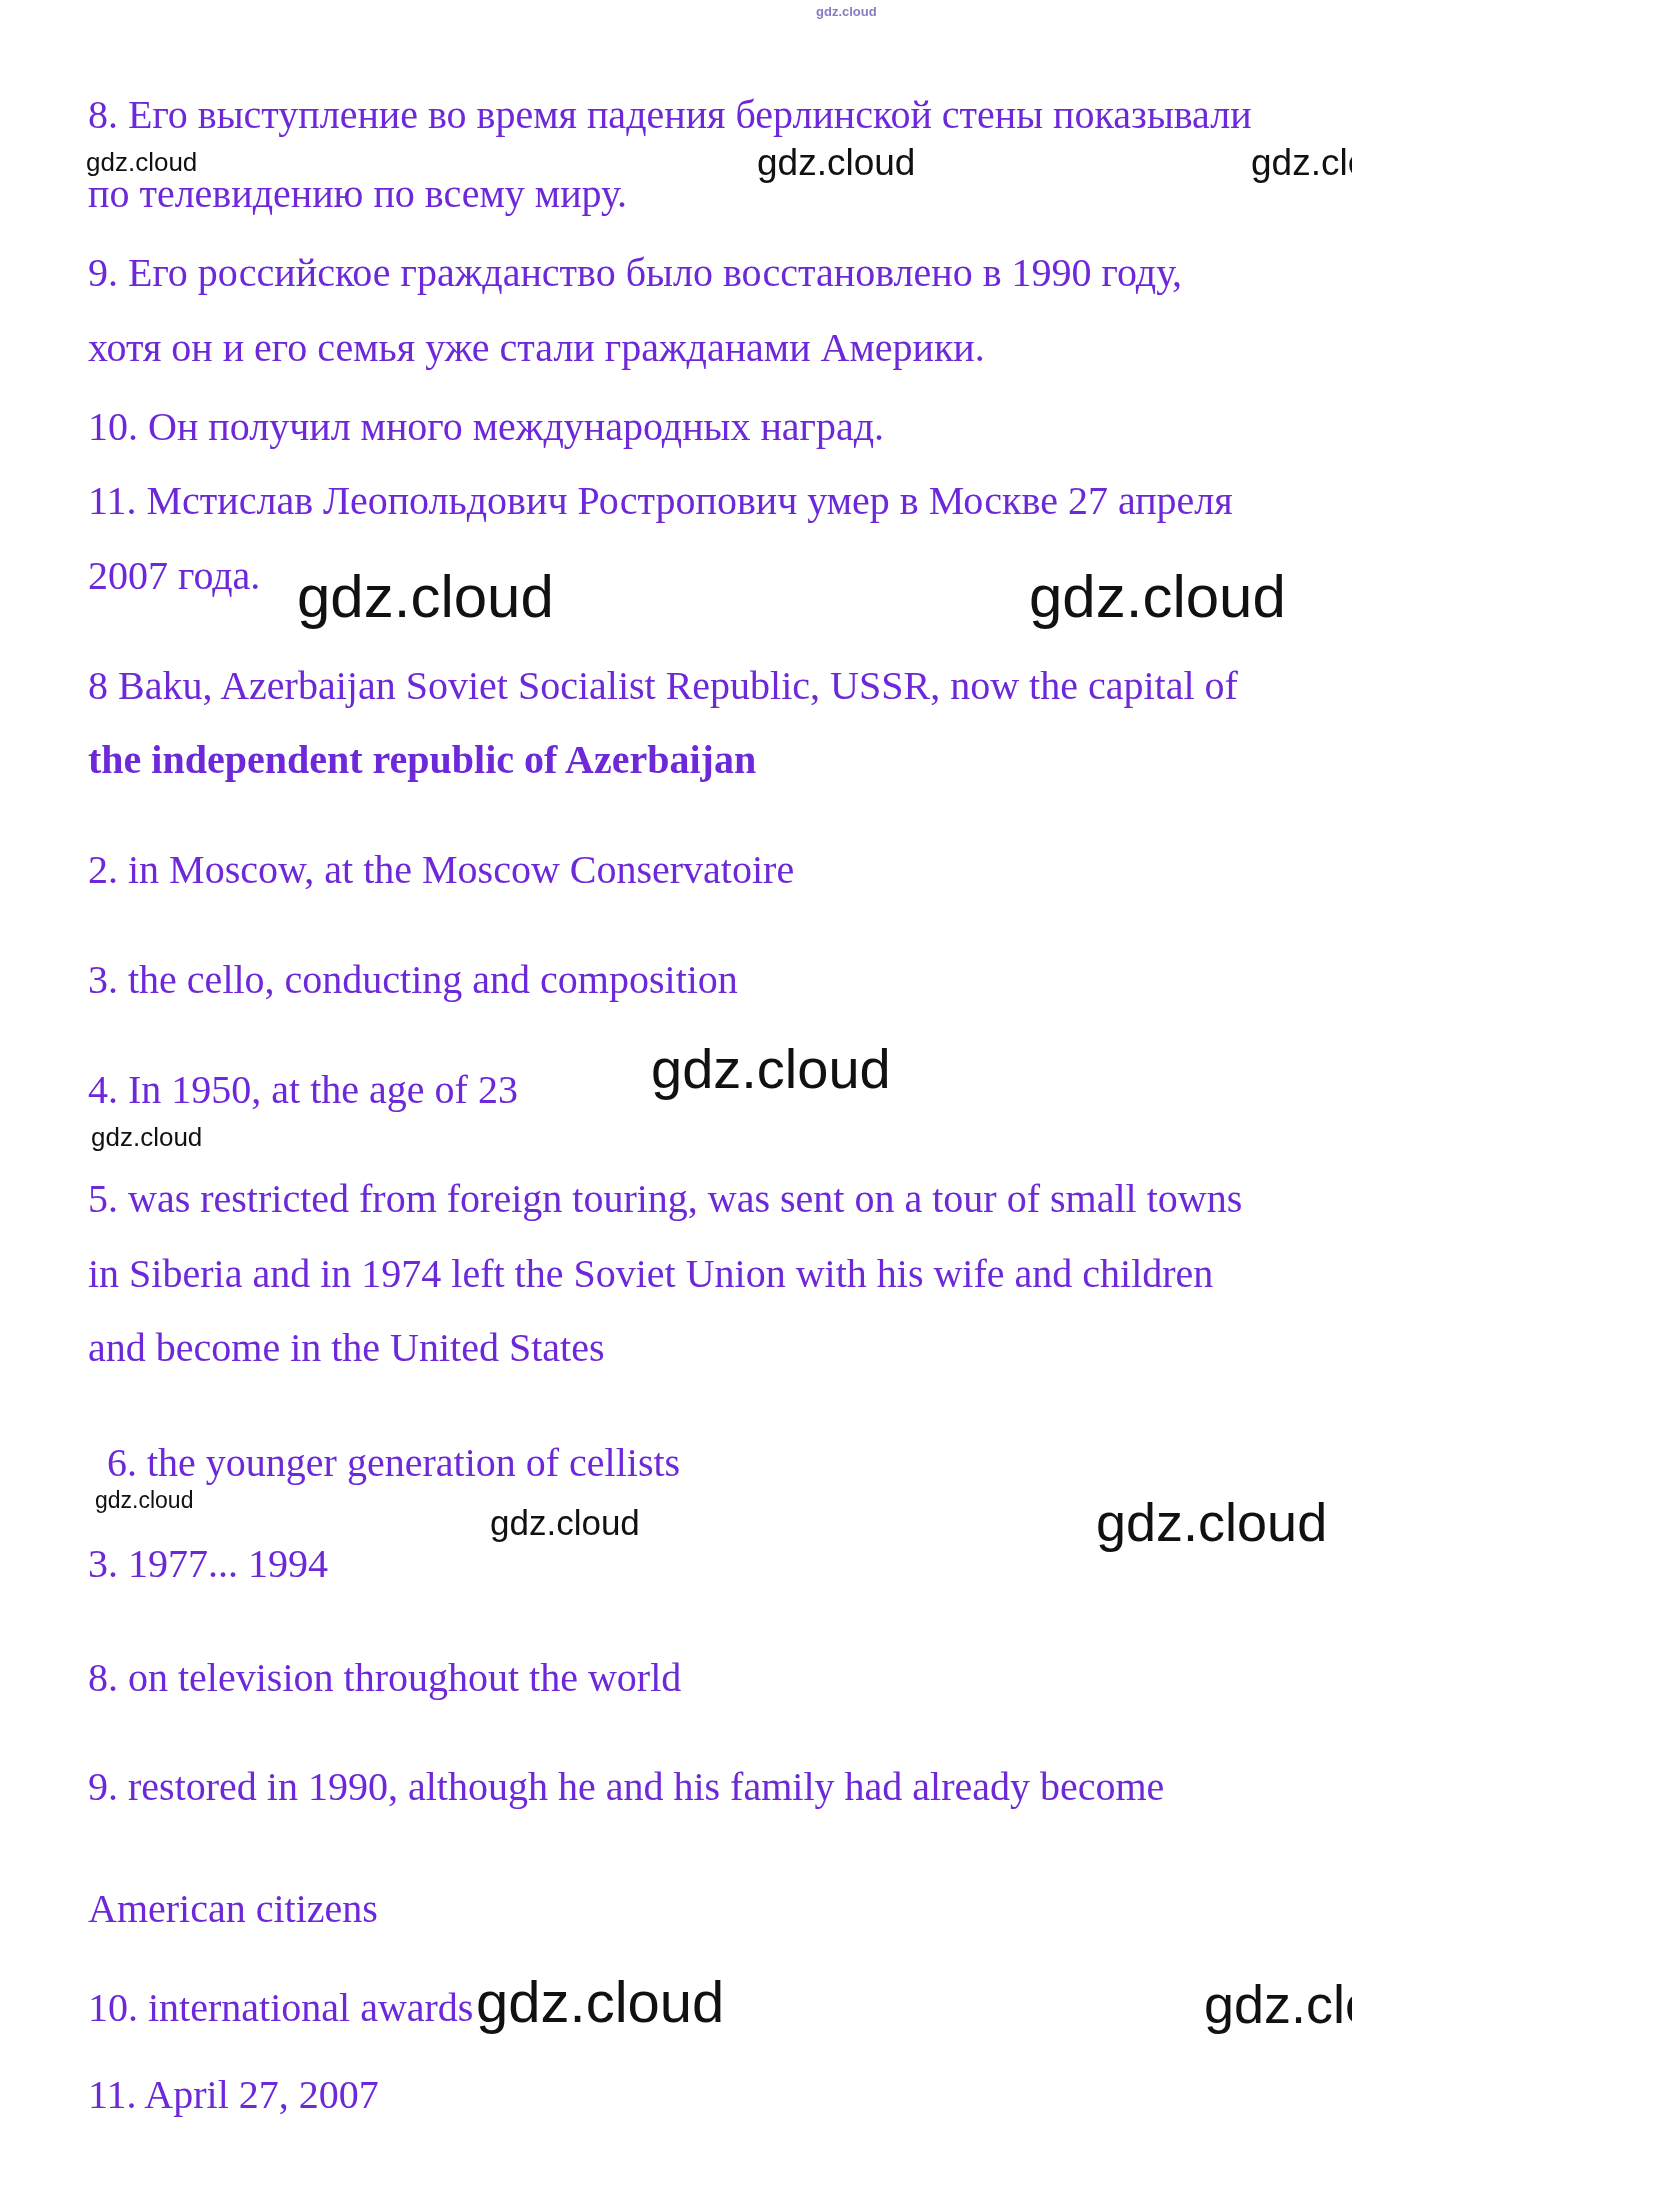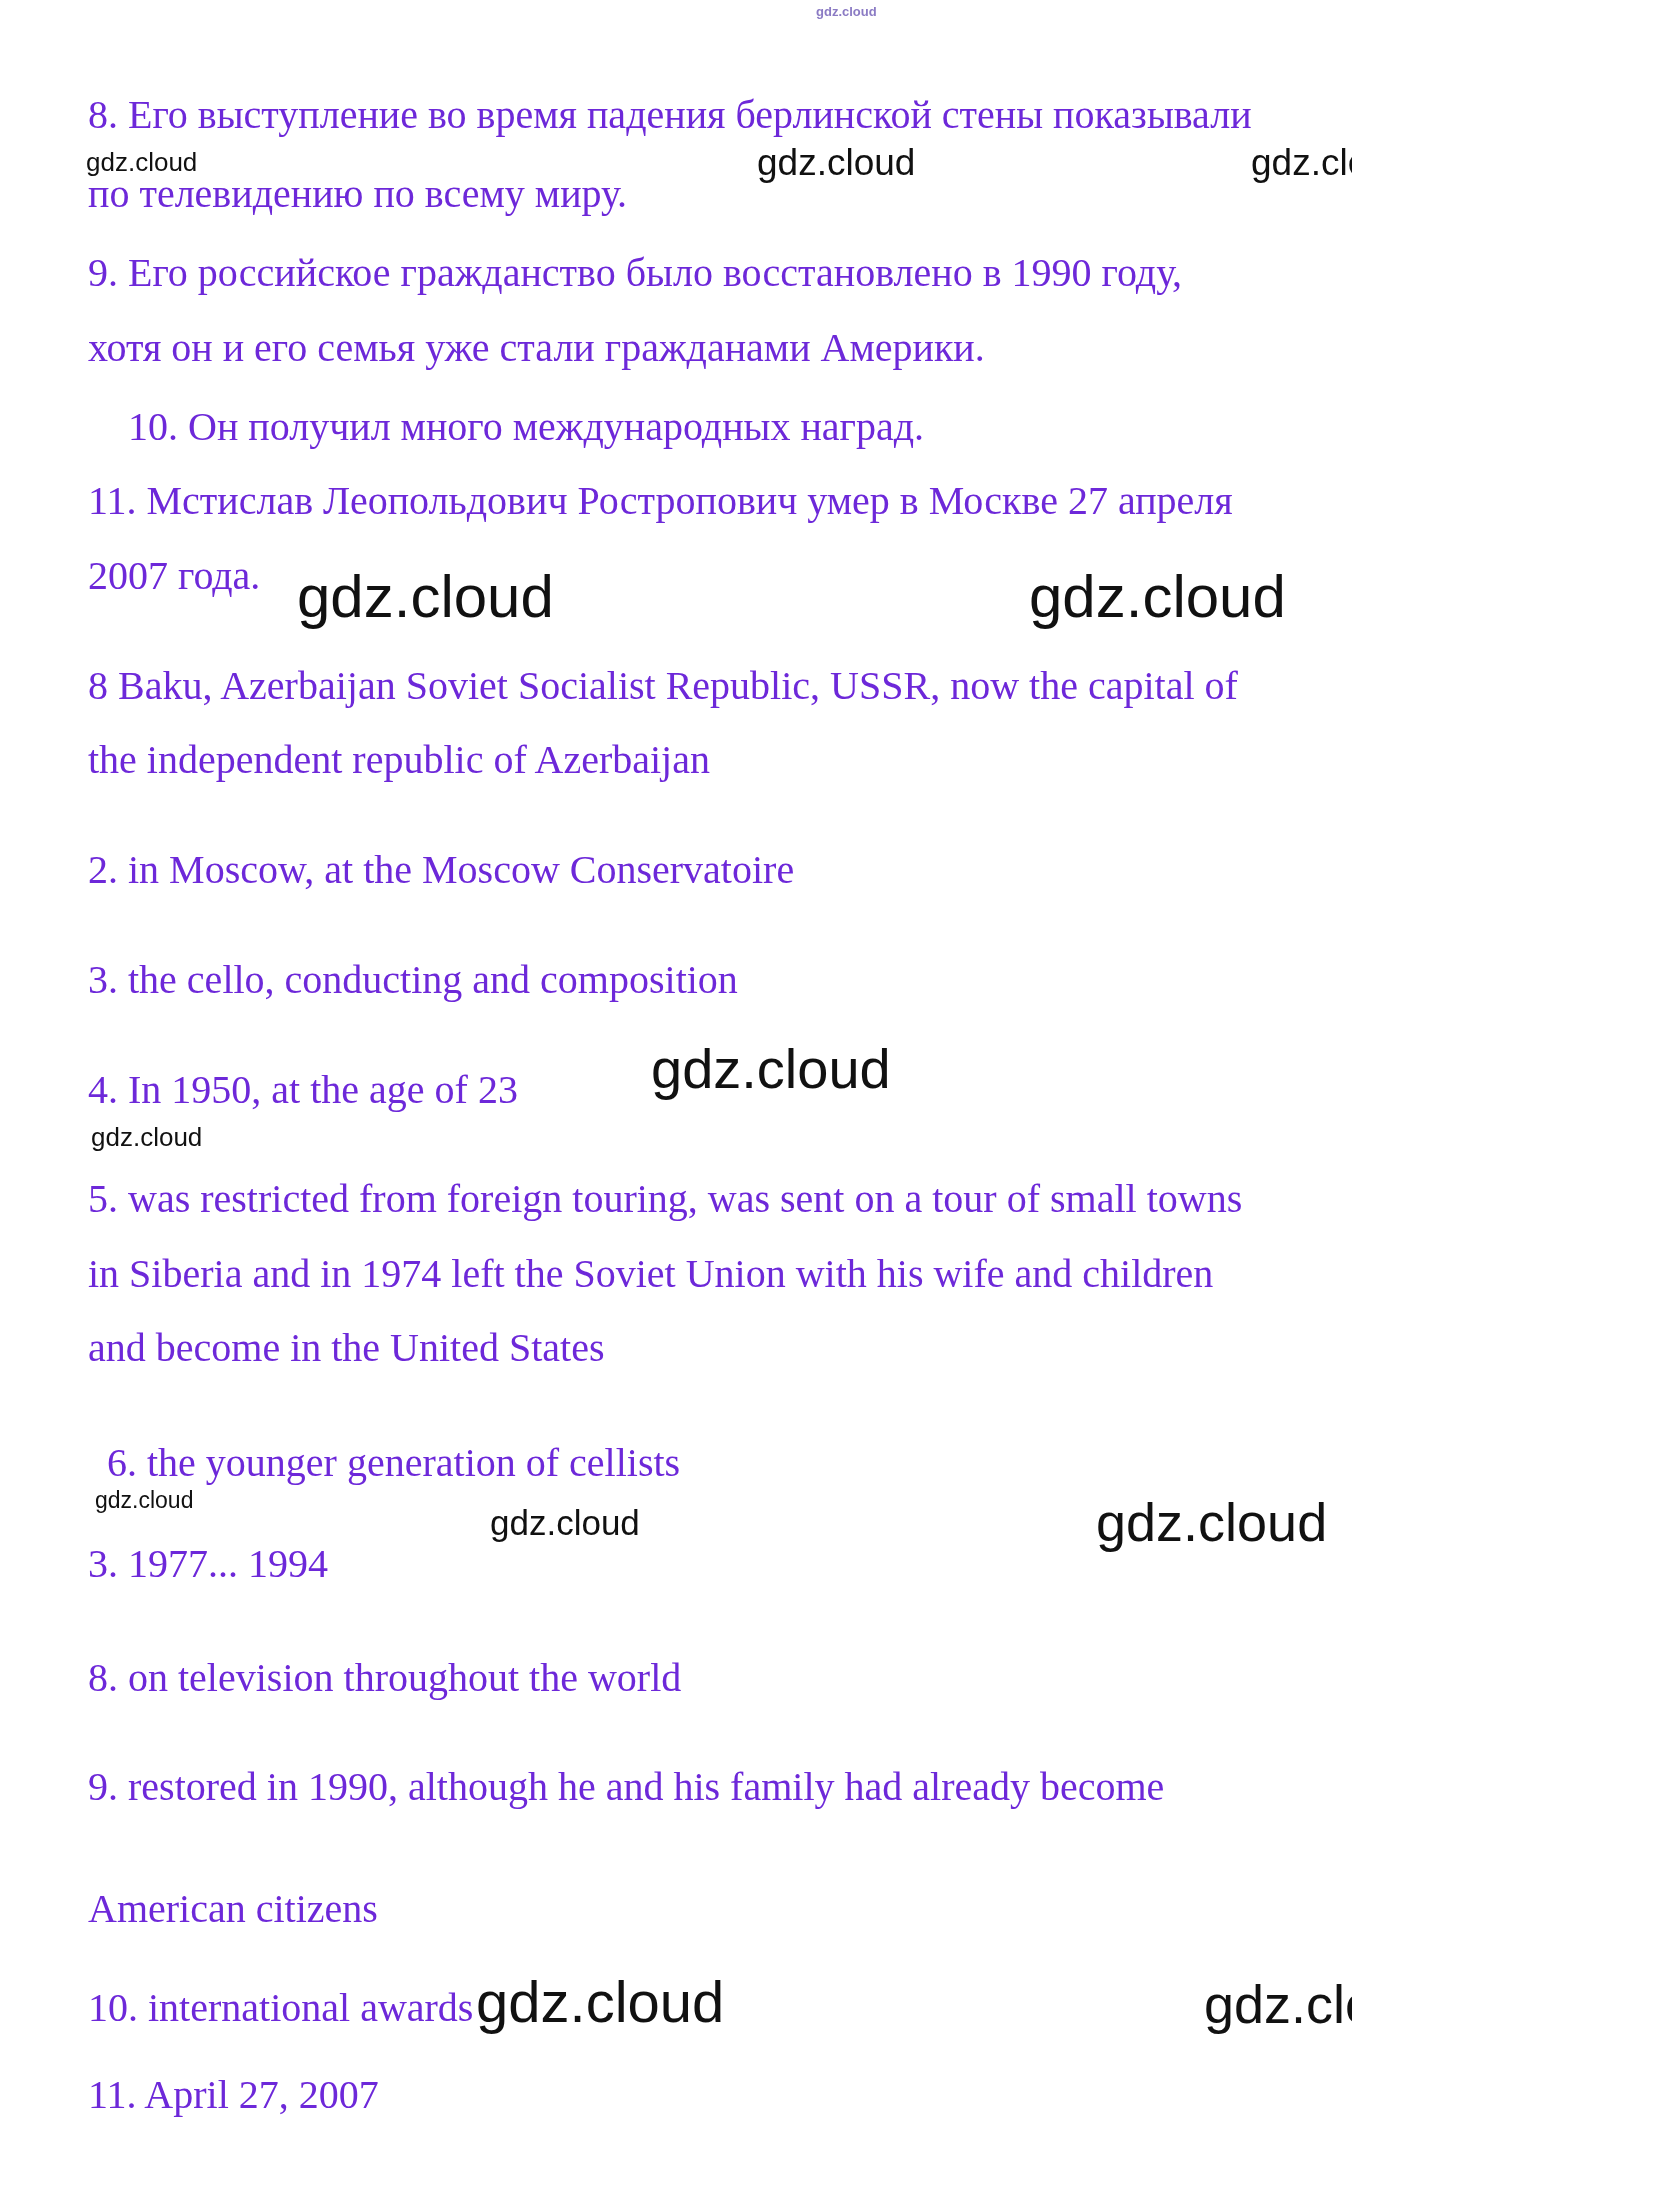--- a/index.html
+++ b/index.html
@@ -49,25 +49,25 @@
       <div class="watermark" style="left: 490px; top: 1503px; font-size: 35px; color: rgb(17, 17, 17); font-weight: 500;">gdz.cloud</div>
       <div class="watermark" style="left: 1096px; top: 1491px; font-size: 54px; color: rgb(17, 17, 17); font-weight: 400;">gdz.cloud</div>
       <div class="watermark" style="left: 476px; top: 1968px; font-size: 58px; color: rgb(17, 17, 17); font-weight: 400;">gdz.cloud</div>
       <div class="watermark" style="left: 1204px; top: 1973px; font-size: 54px; color: rgb(17, 17, 17); font-weight: 400;">gdz.cloud</div>
     </div>
   <div id="text-layer">
       <div class="doc-line" style="top: 92px;">8. Его выступление во время падения берлинской стены показывали</div>
       <div class="doc-line" style="top: 171px;">по телевидению по всему миру.</div>
       <div class="doc-line" style="top: 250px;">9. Его российское гражданство было восстановлено в 1990 году,</div>
       <div class="doc-line" style="top: 325px;">хотя он и его семья уже стали гражданами Америки.</div>
-      <div class="doc-line" style="top: 404px; margin-left: 40px;">10. Он получил много международных наград.</div>
+      <div class="doc-line" style="top: 404px;">10. Он получил много международных наград.</div>
       <div class="doc-line" style="top: 478px;">11. Мстислав Леопольдович Ростропович умер в Москве 27 апреля</div>
       <div class="doc-line" style="top: 553px;">2007 года.</div>
       <div class="doc-line" style="top: 663px;">8 Baku, Azerbaijan Soviet Socialist Republic, USSR, now the capital of</div>
-      <div class="doc-line" style="top: 737px;">the independent republic of Azerbaijan</div>
+      <div class="doc-line" style="top: 737px; font-weight: bold;">the independent republic of Azerbaijan</div>
       <div class="doc-line" style="top: 847px;">2. in Moscow, at the Moscow Conservatoire</div>
       <div class="doc-line" style="top: 957px;">3. the cello, conducting and composition</div>
       <div class="doc-line" style="top: 1067px;">4. In 1950, at the age of 23</div>
       <div class="doc-line" style="top: 1176px;">5. was restricted from foreign touring, was sent on a tour of small towns</div>
       <div class="doc-line" style="top: 1251px;">in Siberia and in 1974 left the Soviet Union with his wife and children</div>
       <div class="doc-line" style="top: 1325px;">and become in the United States</div>
       <div class="doc-line" style="top: 1440px; margin-left: 19px;">6. the younger generation of cellists</div>
       <div class="doc-line" style="top: 1541px;">3. 1977... 1994</div>
       <div class="doc-line" style="top: 1655px;">8. on television throughout the world</div>
       <div class="doc-line" style="top: 1764px;">9. restored in 1990, although he and his family had already become</div>

